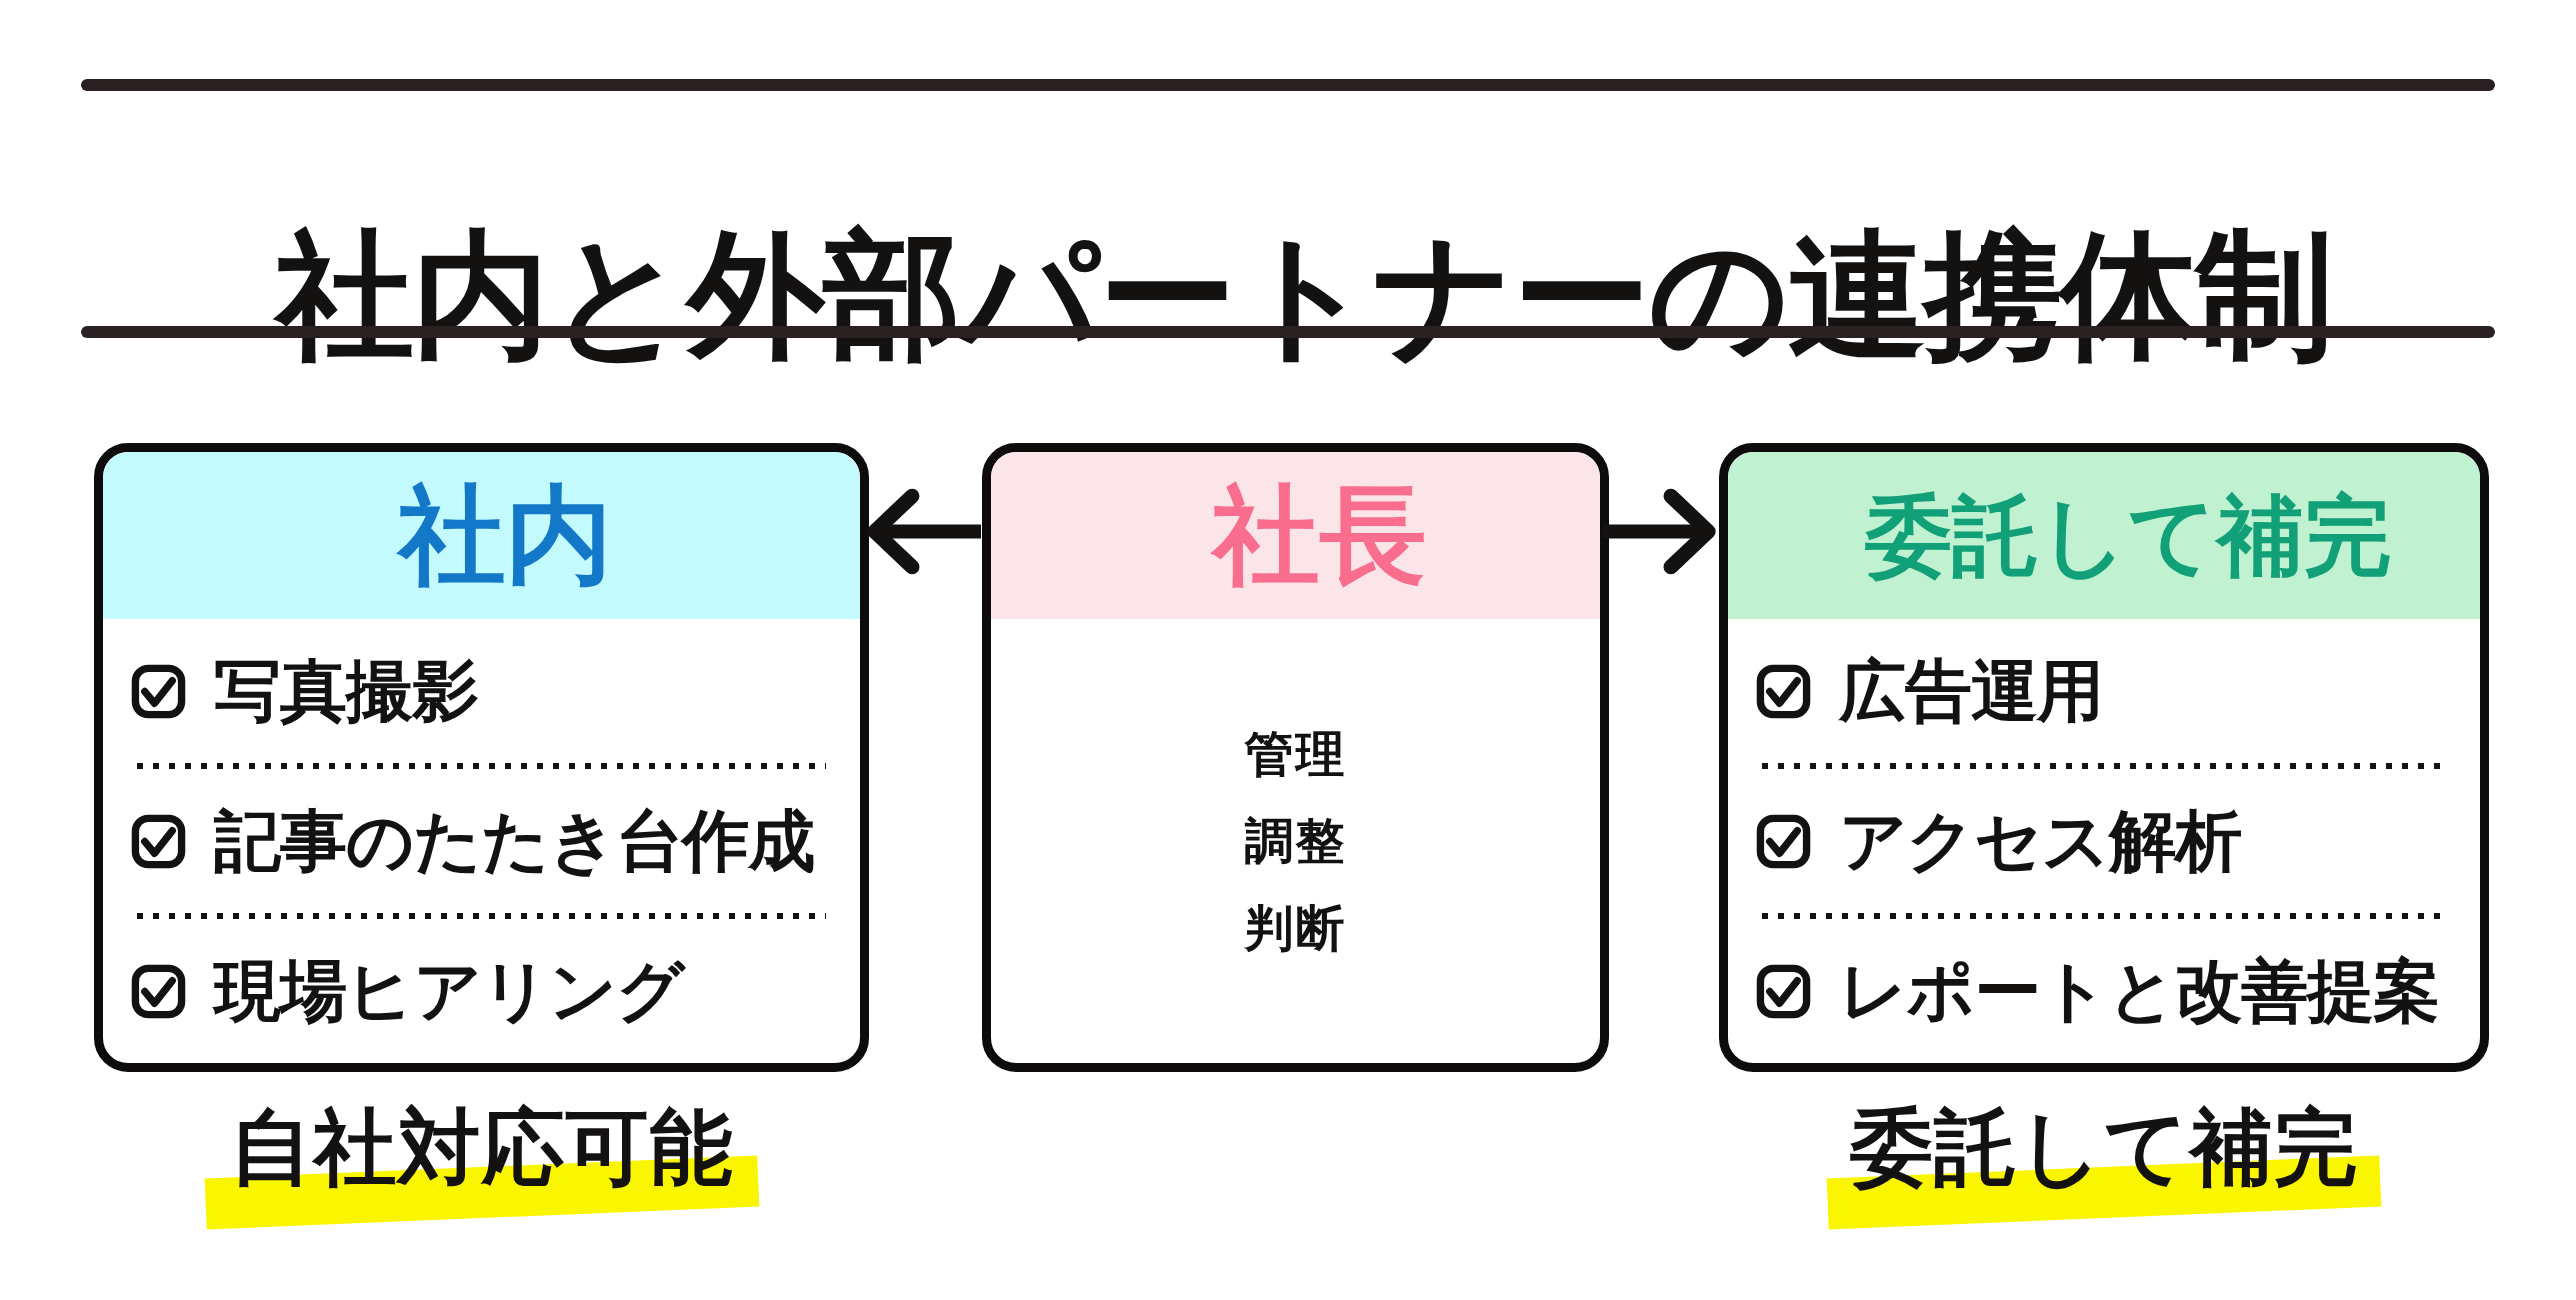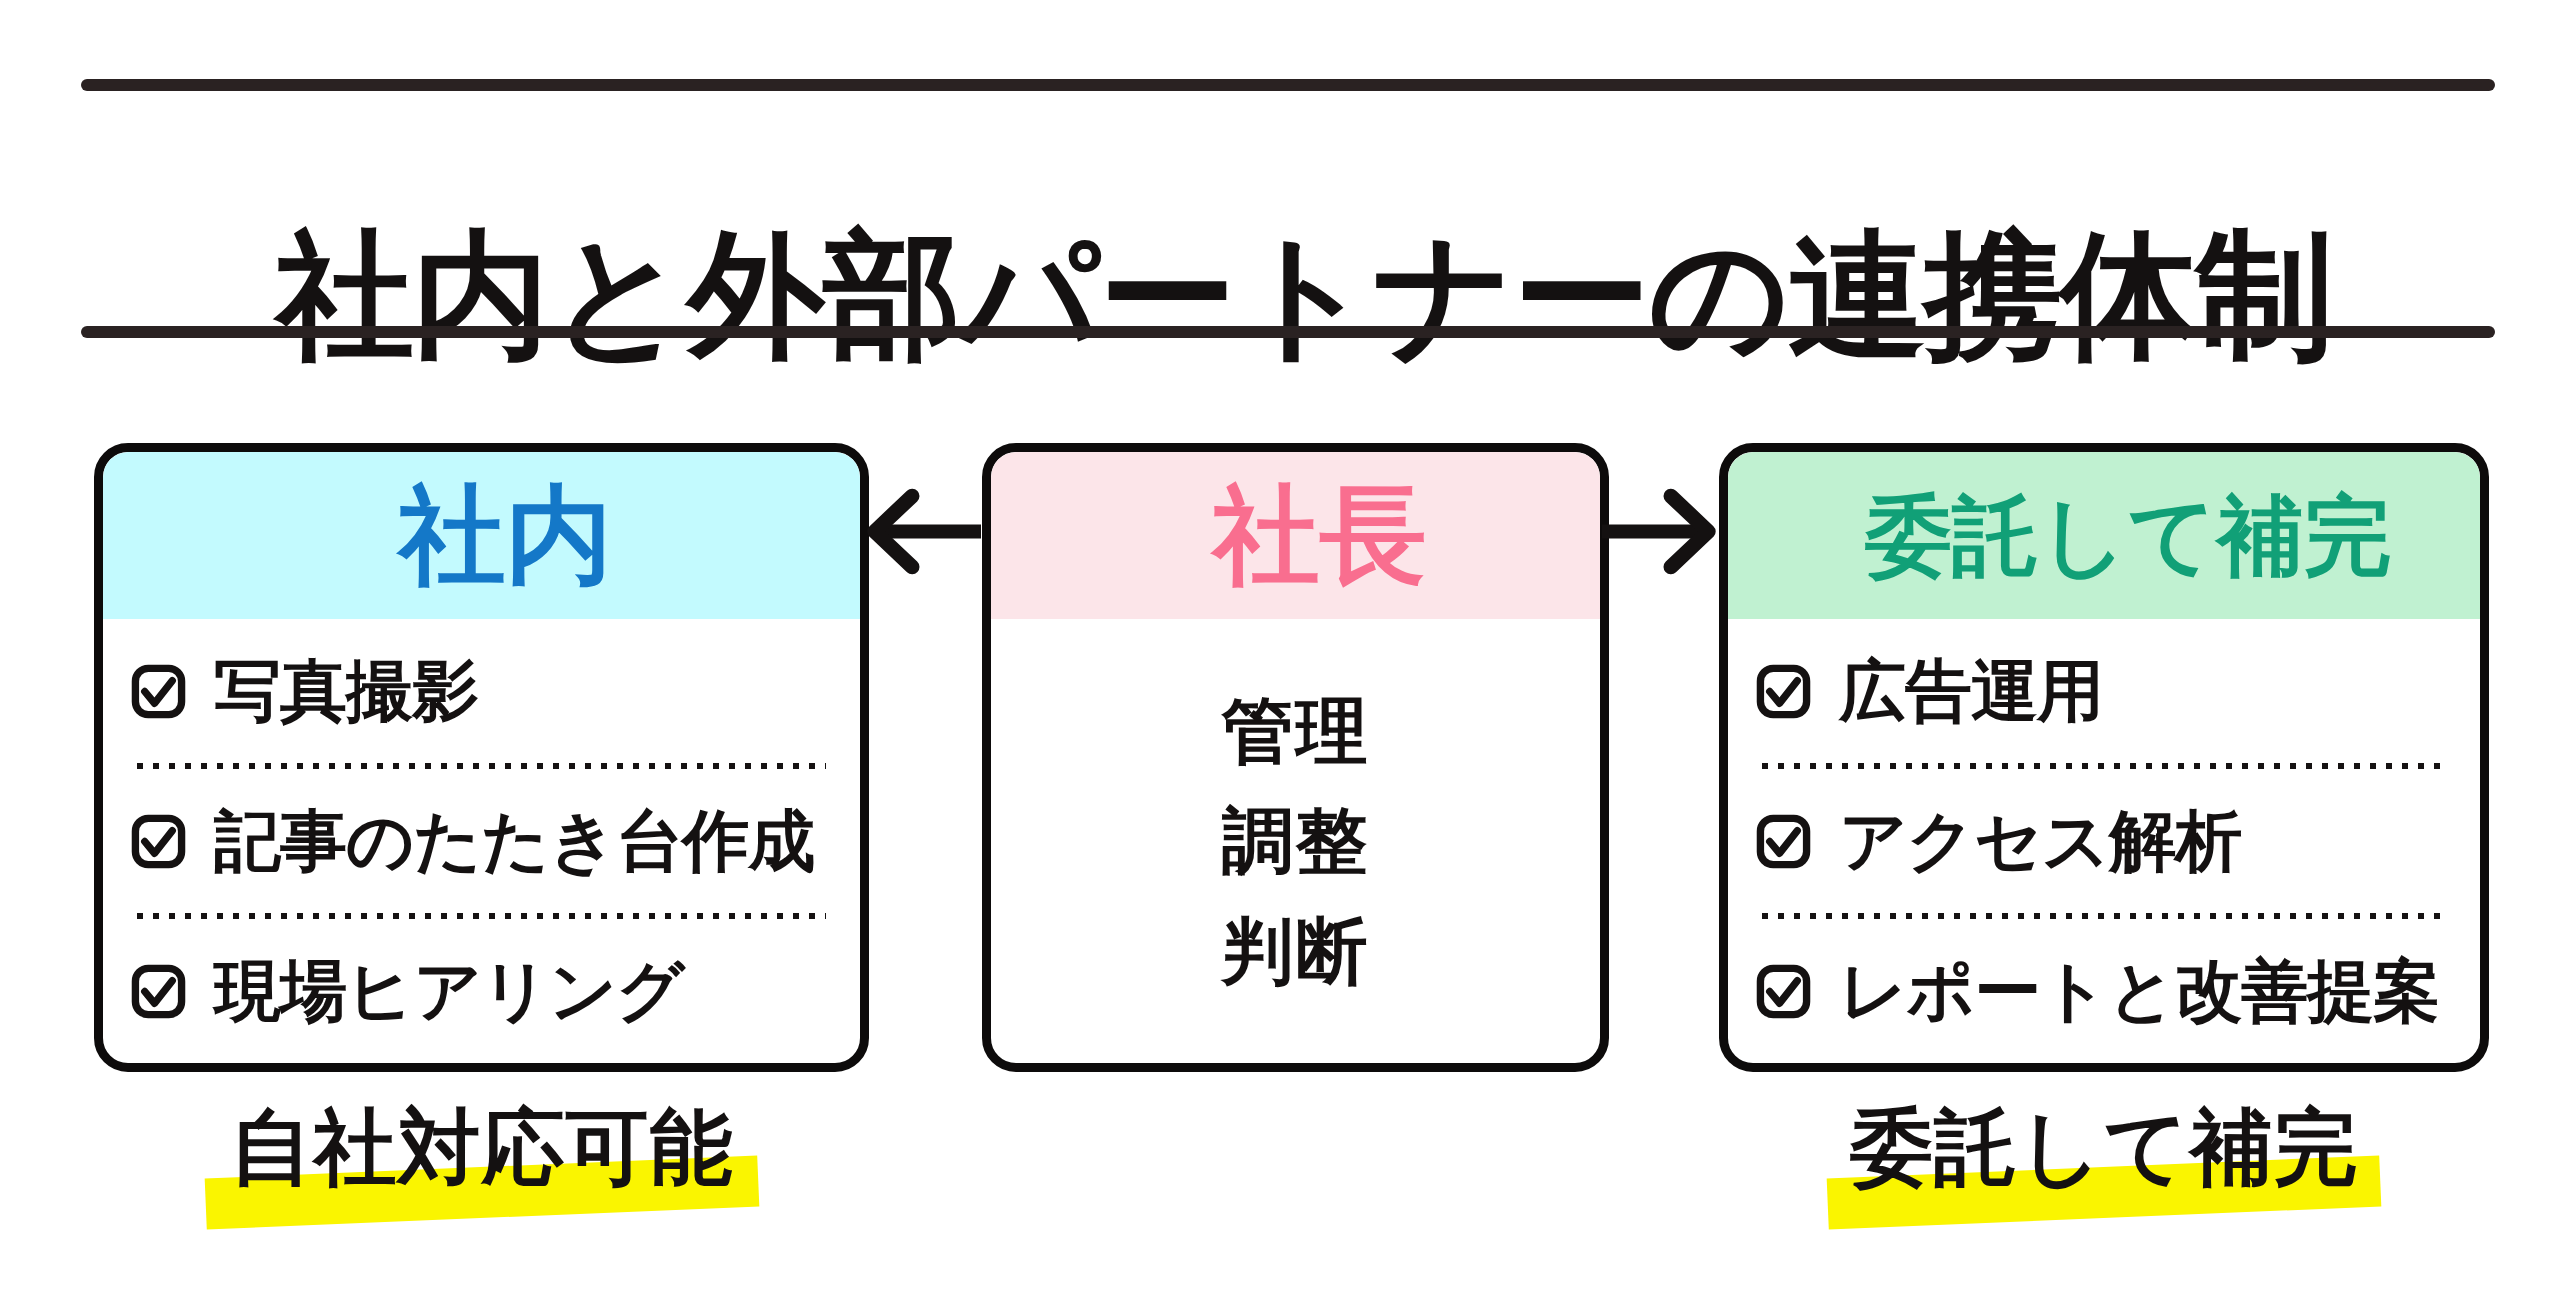--- a/index.html
+++ b/index.html
@@ -65,21 +65,21 @@
   .check-row .label{font-size:67px;font-weight:800;letter-spacing:-1px;}
   .checkbox-svg{flex:0 0 55px;width:55px;height:55px;}
 
   .dotted-sep{
     flex:0 0 6px;height:6px;margin:0 34px;
     background-image:repeating-linear-gradient(to right,#151212 0px,#151212 6px,transparent 6px,transparent 16px);
   }
 
   
   .duty-body{justify-content:center;align-items:center;gap:38px;}
-  .duty{font-size:72px;font-weight:800;line-height:1;letter-spacing:2px;}
+  .duty{font-size:49px;font-weight:800;line-height:1;letter-spacing:2px;}
 
   
   .arrow{top:472px;width:126px;height:119px;}
   .arrow-left{left:855px;}
   .arrow-right{left:1602px;}
 
   
   .note{top:1106px;height:138px;text-align:center;}
   .note-internal{left:94px;width:775px;}
   .note-external{left:1719px;width:770px;}

